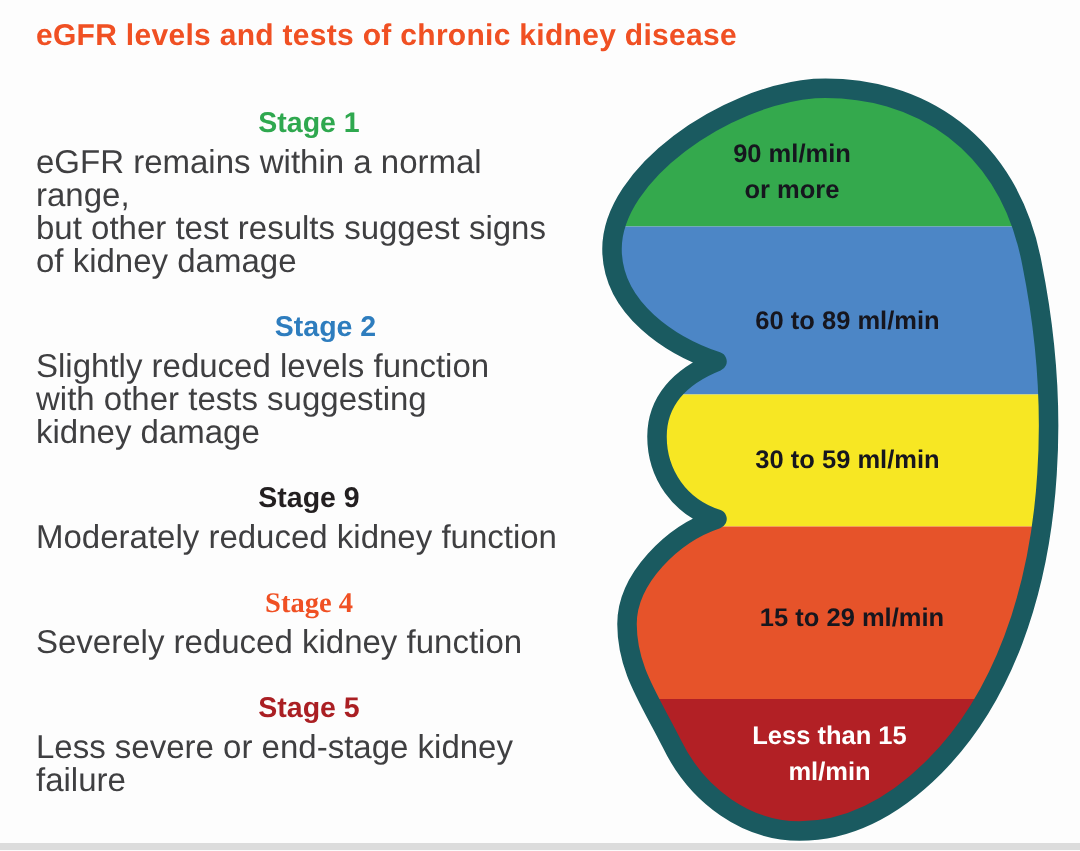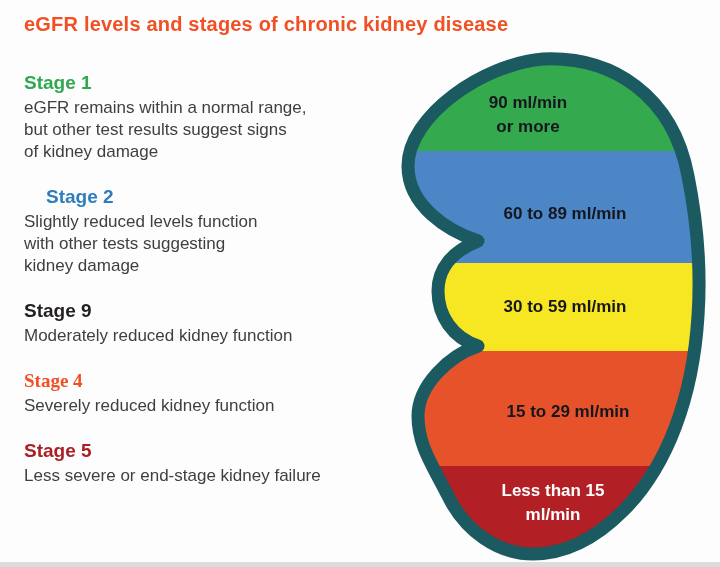--- a/index.html
+++ b/index.html
@@ -7,38 +7,38 @@
   .page {
     position:relative; width:720px; height:567px;
     background:#fdfdfd; overflow:hidden;
   }
   .title {
     position:absolute; left:24px; top:13px;
     font-size:20px; font-weight:700; letter-spacing:.2px;
   }
   .stages { position:absolute; left:24px; top:72px; width:364px; }
   .stage { margin:0 0 23px 0; }
-  .stage .stage-label { font-size:19px; font-weight:700; margin:0 0 3px 0; line-height:22px; }
+  .stage .stage-label { font-size:19px; font-weight:700; margin:0 0 3px 0; line-height:22px;text-align:center; }
   .stage .stage-desc {
-    font-size:17px; line-height:22px; margin:0;
+    font-size:22px; line-height:22px; margin:0;
     white-space:pre-line; color:#3f3f41;
   }
   .kidney { position:absolute; left:385px; top:48px; width:326px; height:516px; }
   .kidney text { font-weight:700; font-size:17px; font-family:"Liberation Sans","DejaVu Sans",sans-serif; }
   .bottom-strip {
     position:absolute; left:0; bottom:0; width:720px; height:5px;
     background:#dcdcdc;
   }
 </style>
 </head>
 <body>
 
 <div class="page">
 
-  <div class="title" style="color: rgb(240, 80, 35);">eGFR levels and stages of chronic kidney disease</div>
+  <div class="title" style="color: rgb(240, 80, 35);">eGFR levels and tests of chronic kidney disease</div>
 
   <div class="stages">
 
     <div class="stage">
       <div class="stage-label" style="color: rgb(47, 168, 79);">Stage 1</div>
       <p class="stage-desc">eGFR remains within a normal range,
 but other test results suggest signs
 of kidney damage</p>
     </div>
 

